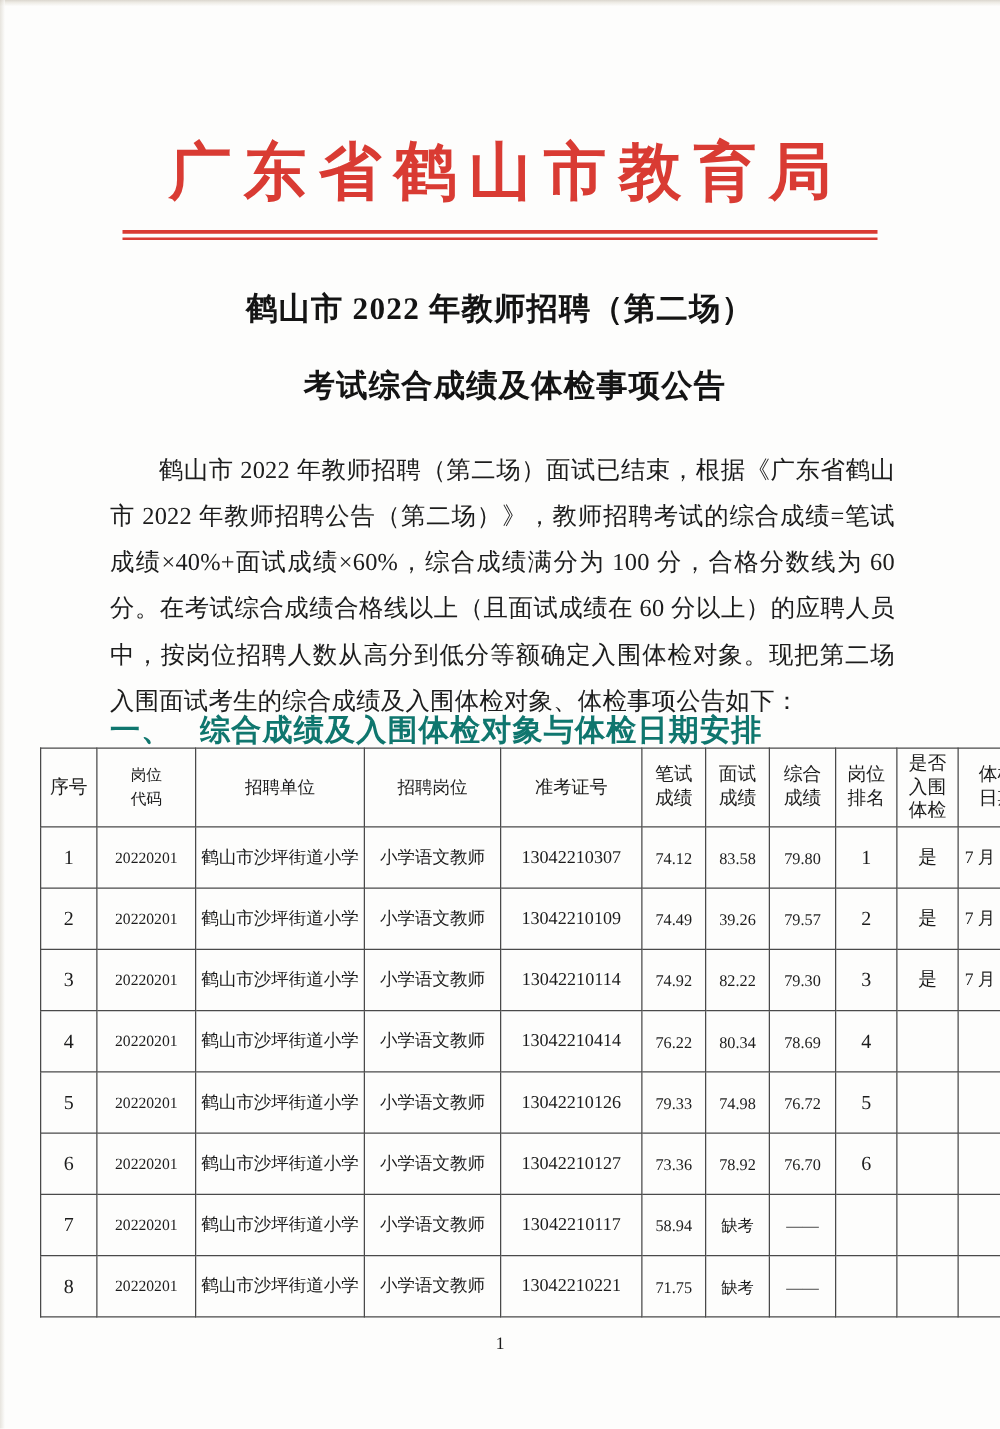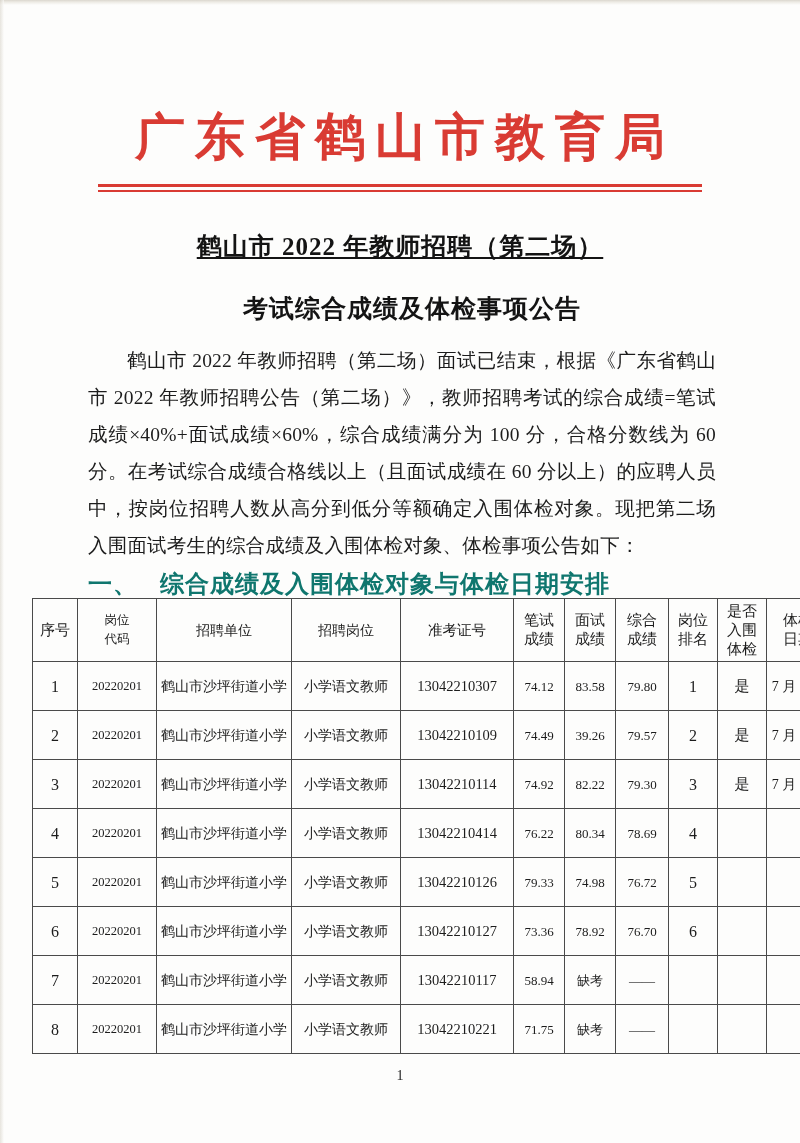--- a/index.html
+++ b/index.html
@@ -79,27 +79,27 @@
     position: absolute;
     left: 0;
     width: 800px;
     text-align: center;
     font-size: 25px;
     font-weight: bold;
     letter-spacing: 1px;
     color: #141414;
     white-space: nowrap;
   }
-  .doc-title-l1 { top: 230px; text-decoration: underline; }
+  .doc-title-l1 { top: 230px; }
   .doc-title-l2 { top: 292px; padding-left: 12px; }
 
   
   .body-para {
     position: absolute;
-    top: 342px;
+    top: 358px;
     left: 88px;
     width: 628px;
     font-size: 19.5px;
     line-height: 37px;
     text-align: justify;
     text-justify: inter-ideograph;
     text-indent: 39px;
     color: #1c1c1c;
     letter-spacing: .2px;
   }

